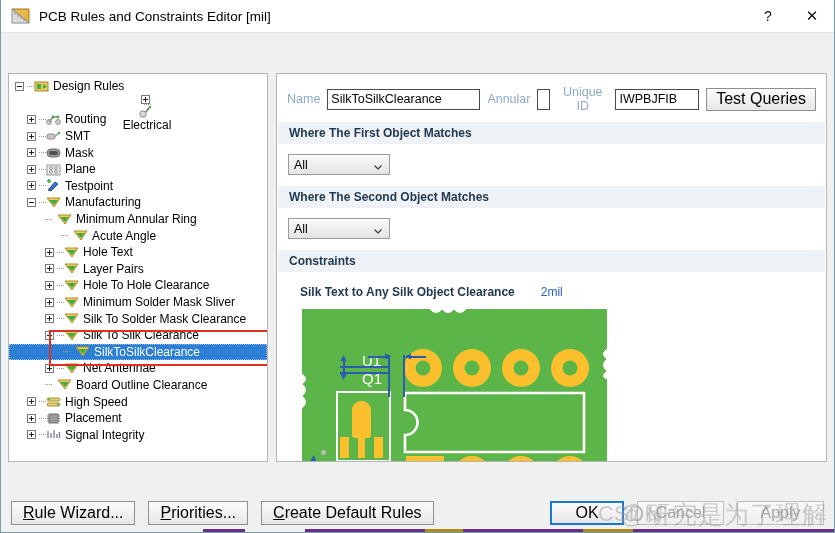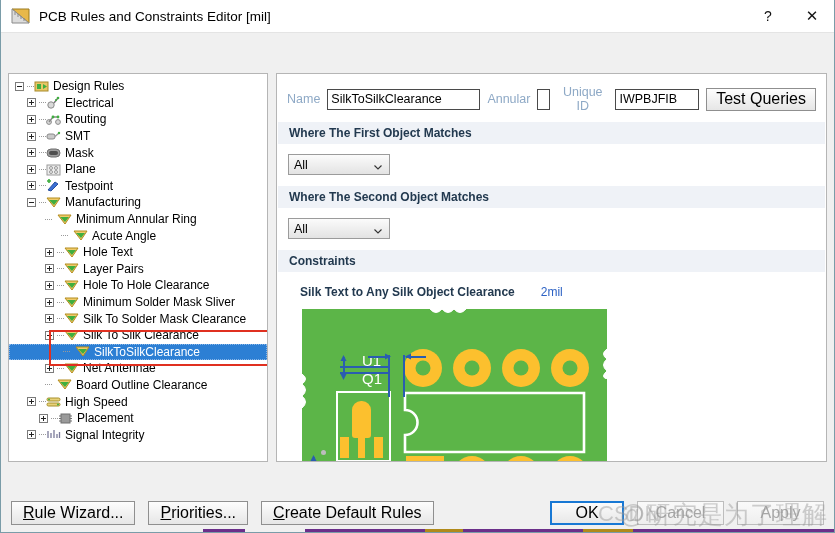--- a/index.html
+++ b/index.html
@@ -239,21 +239,21 @@
           <div class="tnode" style="padding-left: 6px;">
             <div class="expander"></div>
             <div class="dotline"></div>
             <span class="ticon"><svg width="15" height="13" viewBox="0 0 15 13">
                 <rect x="1" y="2" width="13" height="9" fill="#e8c766" stroke="#a88a2a"></rect>
                 <rect x="3" y="4" width="4" height="5" fill="#3fae3f"></rect>
                 <path d="M13 6.5 L9 4 L9 9 Z" fill="#3fae3f"></path>
               </svg></span>
             <span class="lbl">Design Rules</span>
           </div>
-          <div class="tnode" style="padding-left: 18px;">
+          <div class="tnode" style="padding-left: 18px; flex-direction: column;">
             <div class="expander plus"></div>
             <div class="dotline"></div>
             <span class="ticon"><svg width="15" height="13" viewBox="0 0 15 13">
                 <circle cx="5" cy="9" r="3.2" fill="#d9d9d9" stroke="#8a8a8a"></circle>
                 <path d="M8 7 L12 2" stroke="#777" stroke-width="1.4" fill="none"></path>
                 <circle cx="12" cy="2" r="1.3" fill="#3fae3f"></circle>
                 <circle cx="10" cy="4" r="1" fill="#3fae3f"></circle>
               </svg></span>
             <span class="lbl">Electrical</span>
           </div>
@@ -421,21 +421,21 @@
             <div class="expander plus"></div>
             <div class="dotline"></div>
             <span class="ticon"><svg width="15" height="13" viewBox="0 0 15 13">
                 <rect x="1" y="3" width="13" height="3" rx="1.4" fill="#e8d27a" stroke="#a8902a"></rect>
                 <rect x="1" y="8" width="13" height="3" rx="1.4" fill="#e8d27a" stroke="#a8902a"></rect>
                 <circle cx="3" cy="4.5" r="1" fill="#3fae3f"></circle>
                 <circle cx="12" cy="9.5" r="1" fill="#3fae3f"></circle>
               </svg></span>
             <span class="lbl">High Speed</span>
           </div>
-          <div class="tnode" style="padding-left: 30px;">
+          <div class="tnode" style="padding-left: 18px;">
             <div class="expander plus"></div>
             <div class="dotline"></div>
             <span class="ticon"><svg width="15" height="13" viewBox="0 0 15 13">
                 <rect x="3" y="2" width="9" height="9" fill="#9a9a9a" stroke="#6f6f6f"></rect>
                 <g stroke="#6f6f6f">
                   <line x1="1" y1="4" x2="3" y2="4"></line>
                   <line x1="1" y1="6.5" x2="3" y2="6.5"></line>
                   <line x1="1" y1="9" x2="3" y2="9"></line>
                   <line x1="12" y1="4" x2="14" y2="4"></line>
                   <line x1="12" y1="6.5" x2="14" y2="6.5"></line>

